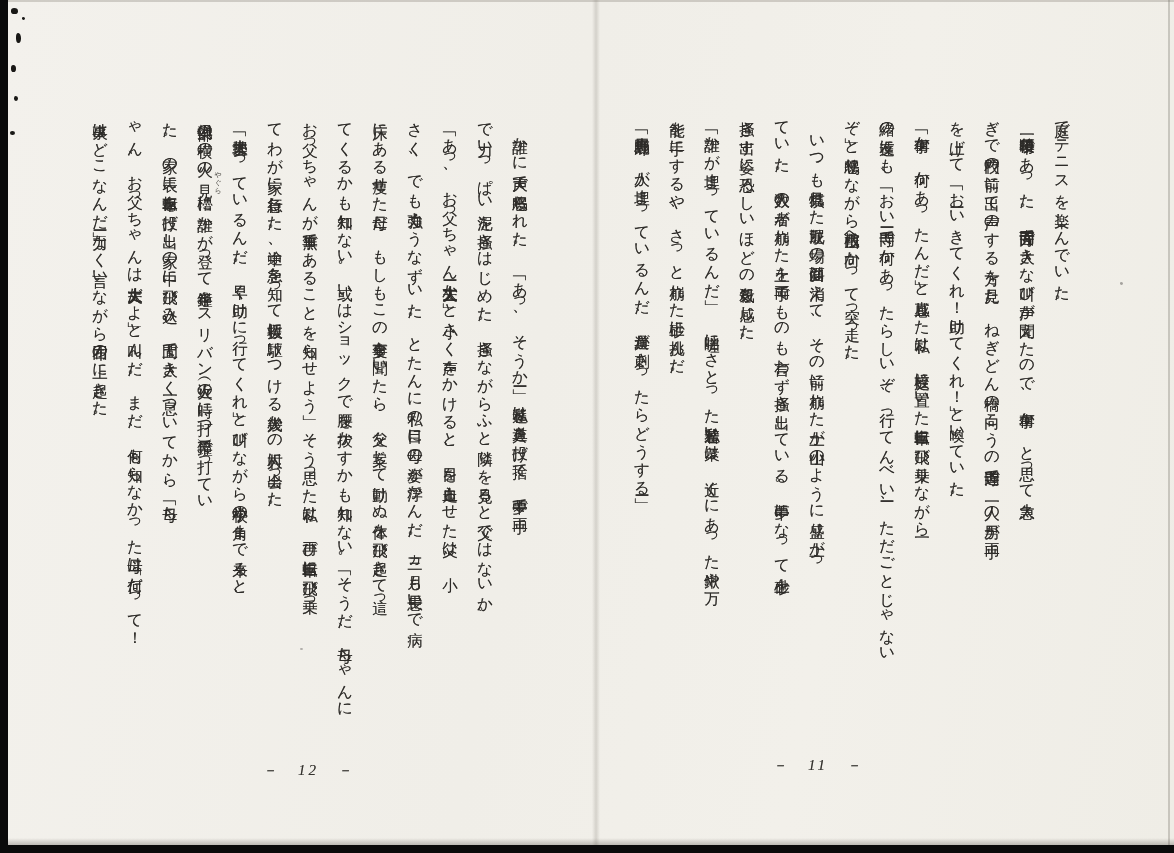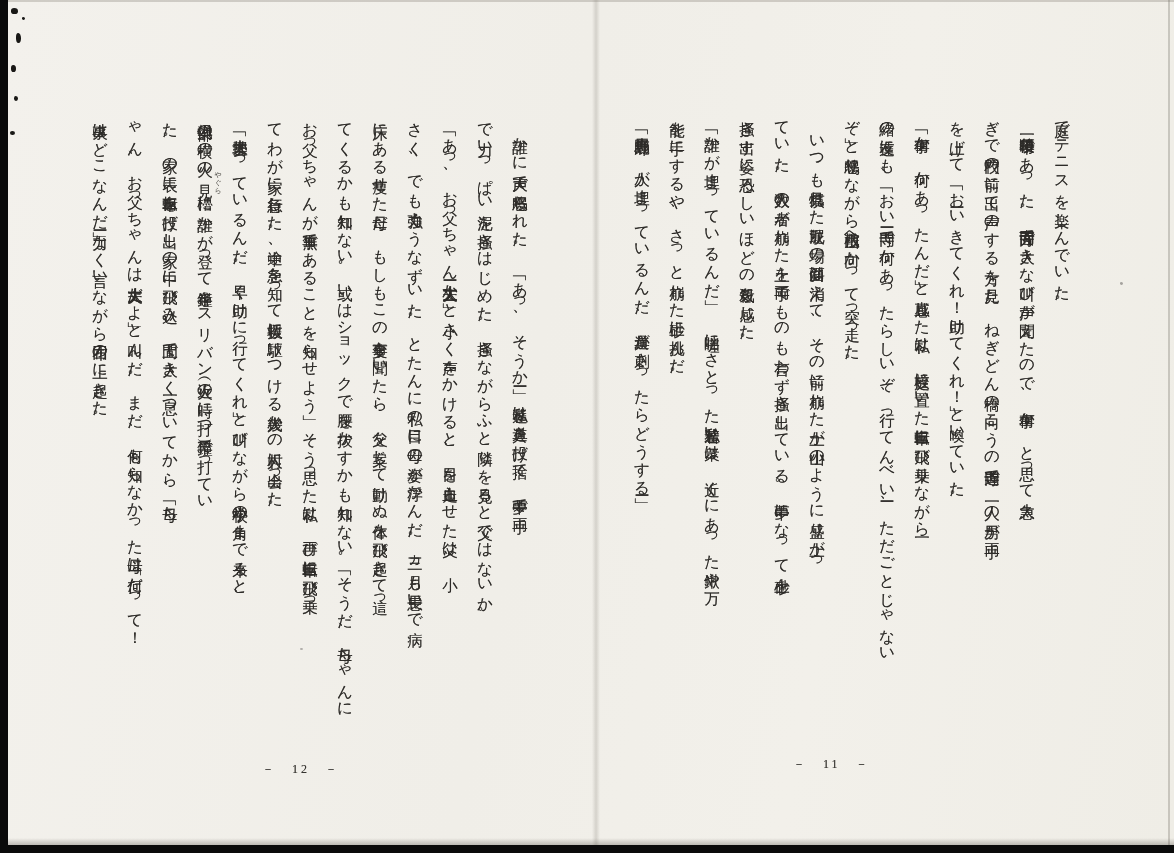--- a/index.html
+++ b/index.html
@@ -48,26 +48,27 @@
     color:#2d2b28;
     text-shadow:0 0 .4px rgba(45,43,40,.55);
   }
   .page11-text { top:110px; right:94px;  width:456px; height:690px; }
   .page12-text { top:112px; right:636px; width:456px; height:690px; }
   .tcol { height:690px; }
   .tcol.indent { padding-top:15px; }
   ruby rt { font-size:7px; letter-spacing:0; color:#45433e; text-shadow:none; }
   .pagenum {
     position:absolute;
-    font-size:12px; letter-spacing:3px;
+    font-size:15px; letter-spacing:3px;
     color:#35332f;
     text-shadow:0 0 .4px rgba(45,43,40,.5);
     white-space:nowrap;
+    font-style:italic;
   }
-  .pagenum-11 { left:793px; top:756px; }
+  .pagenum-11 { left:772px; top:756px; }
   .pagenum-12 { left:262px; top:761px; }
   .speck { position:absolute; background:#191816; border-radius:45% 55% 50% 50%; }
   .s1 { left:11px; top:8px;   width:7px; height:6px; }
   .s2 { left:16px; top:33px;  width:5px; height:10px; }
   .s3 { left:11px; top:65px;  width:5px; height:7px; }
   .s4 { left:14px; top:96px;  width:4px; height:5px; }
   .s5 { left:10px; top:131px; width:5px; height:4px; }
   .s6 { left:22px; top:17px;  width:3px; height:3px; }
   .s7 { left:1120px; top:282px; width:3px; height:3px; opacity:.35; }
   .s8 { left:300px;  top:648px; width:3px; height:2px; opacity:.3; }

